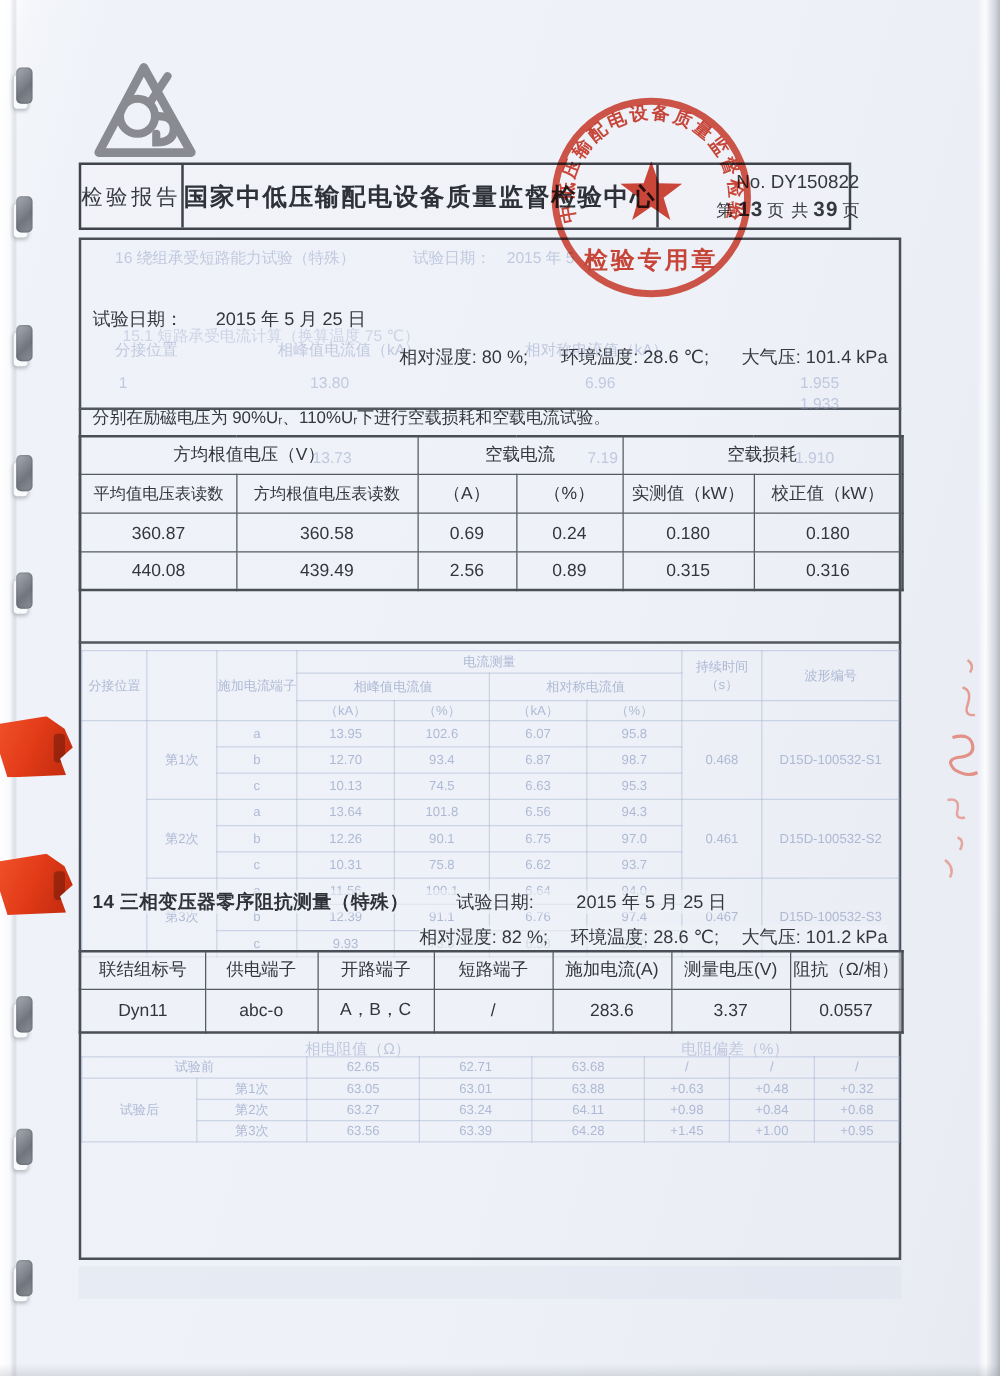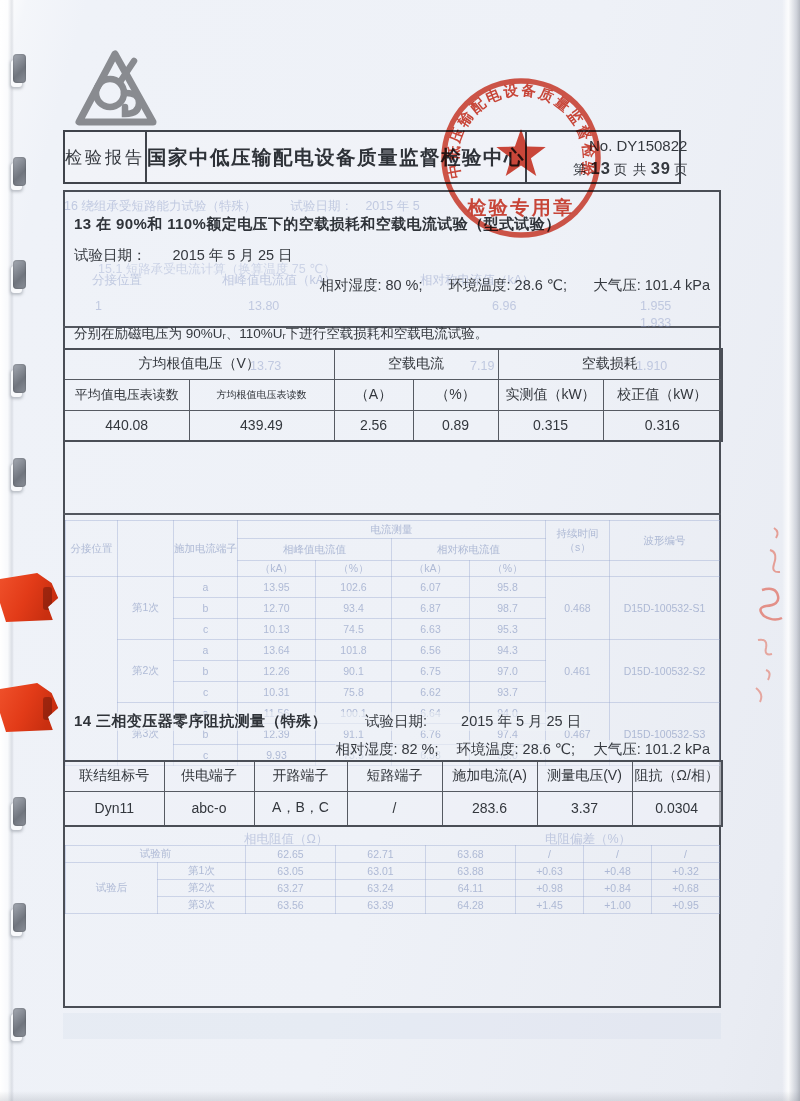--- a/index.html
+++ b/index.html
@@ -106,38 +106,37 @@
       <div class="pg-line nowrap">
         <span>第</span><span class="num">13</span><span>页  共</span><span class="num">39</span><span>页</span>
       </div>
     </div>
   </div>
 
   <div class="box"></div>
   <div class="hline" style="top:326px"></div>
   <div class="hline" style="top:513px"></div>
 
-  <div class="ghostline" style="left:64px;top:198px;display:flex;gap:34px">
+  <div class="ghostline" style="left:92px;top:198px;display:flex;gap:46px">
     <span>16 绕组承受短路能力试验（特殊）</span>
     <span>试验日期：　2015 年 5</span>
   </div>
   <div class="ghostline" style="left:98px;top:261px;opacity:.75">15.1 短路承受电流计算（换算温度 75 ℃）</div>
   <span class="ghostline" style="left:92px;top:272px">分接位置</span>
   <span class="ghostline" style="left:222px;top:272px">相峰值电流值（kA）</span>
   <span class="ghostline" style="left:420px;top:272px">相对称电流值（kA）</span>
   <span class="ghostline" style="left:95px;top:299px">1</span>
   <span class="ghostline" style="left:248px;top:299px">13.80</span>
-  <span class="ghostline" style="left:492px;top:299px">6.96</span>
+  <span class="ghostline" style="left:468px;top:299px">6.96</span>
   <span class="ghostline" style="left:640px;top:299px">1.955</span>
   <span class="ghostline" style="left:640px;top:316px">1.933</span>
   <span class="ghostline" style="left:250px;top:359px">13.73</span>
   <span class="ghostline" style="left:470px;top:359px">7.19</span>
   <span class="ghostline" style="left:636px;top:359px">1.910</span>
 
-  <div class="abs title nowrap" style="left:74px;top:215px">13 在 90%和 110%额定电压下的空载损耗和空载电流试验（型式试验）</div>
   <div class="abs body-text nowrap" style="left:74px;top:246px">
     <span>试验日期：</span>
     <span style="margin-left:22px">2015 年 5 月 25 日</span>
   </div>
   <div class="abs cond nowrap" style="right:90px;top:276px">
     <span>相对湿度: 80 %;</span>
     <span>环境温度: 28.6 ℃;</span>
     <span>大气压: 101.4 kPa</span>
   </div>
   <div class="abs small-text nowrap" style="left:74px;top:325px">分别在励磁电压为 90%Uᵣ、110%Uᵣ下进行空载损耗和空载电流试验。</div>
@@ -152,25 +151,33 @@
         <col style="width:119px">
       </colgroup>
     <tbody>
         <tr style="height:30px">
       <td colspan="2">方均根值电压（V）</td>
       <td colspan="2">空载电流</td>
       <td colspan="2">空载损耗</td>
     </tr>
     <tr style="height:31px">
       <td style="font-size:13px">平均值电压表读数</td>
-      <td style="font-size:10px">方均根值电压表读数</td>
+      <td style="font-size:13px">方均根值电压表读数</td>
       <td>（A）</td>
       <td>（%）</td>
       <td>实测值（kW）</td>
       <td>校正值（kW）</td>
+    </tr>
+    <tr style="height:31px">
+      <td>360.87</td>
+      <td>360.58</td>
+      <td>0.69</td>
+      <td>0.24</td>
+      <td>0.180</td>
+      <td>0.180</td>
     </tr>
     <tr style="height:31px">
       <td>440.08</td>
       <td>439.49</td>
       <td>2.56</td>
       <td>0.89</td>
       <td>0.315</td>
       <td>0.316</td>
     </tr>
   </tbody>
@@ -317,21 +324,21 @@
       <td>测量电压(V)</td>
       <td>阻抗（Ω/相）</td>
     </tr>
     <tr style="height:35px">
       <td>Dyn11</td>
       <td>abc-o</td>
       <td>A，B，C</td>
       <td>/</td>
       <td>283.6</td>
       <td>3.37</td>
-      <td>0.0304</td>
+      <td>0.0557</td>
     </tr>
   </tbody>
     </table>
 
   <span class="ghostline" style="left:244px;top:831px">相电阻值（Ω）</span>
   <span class="ghostline" style="left:545px;top:831px">电阻偏差（%）</span>
 
   <table class="ghost-t abs ghost" style="left:65px;top:845px;width:654px">
     <colgroup>
         <col style="width:92px">

